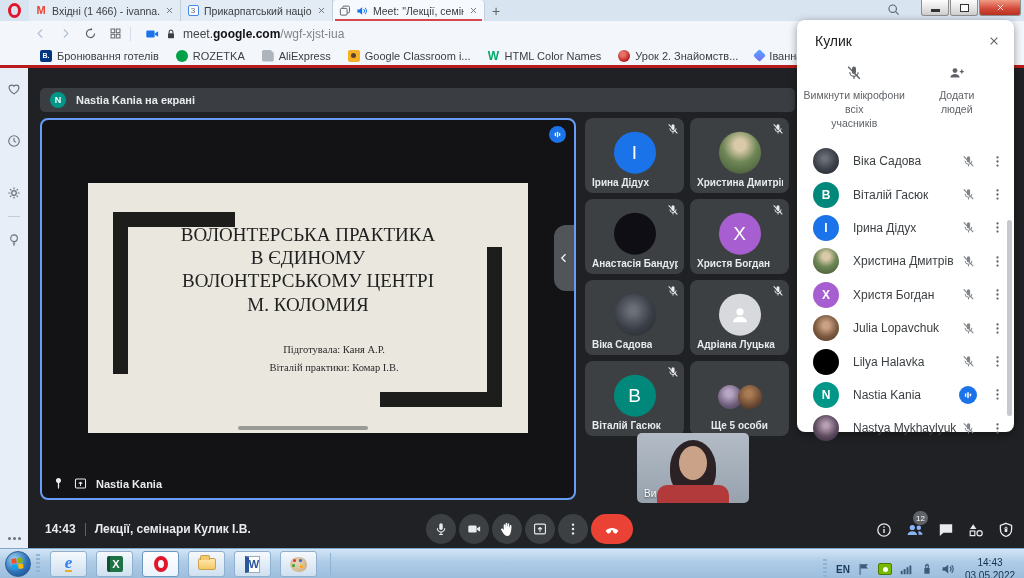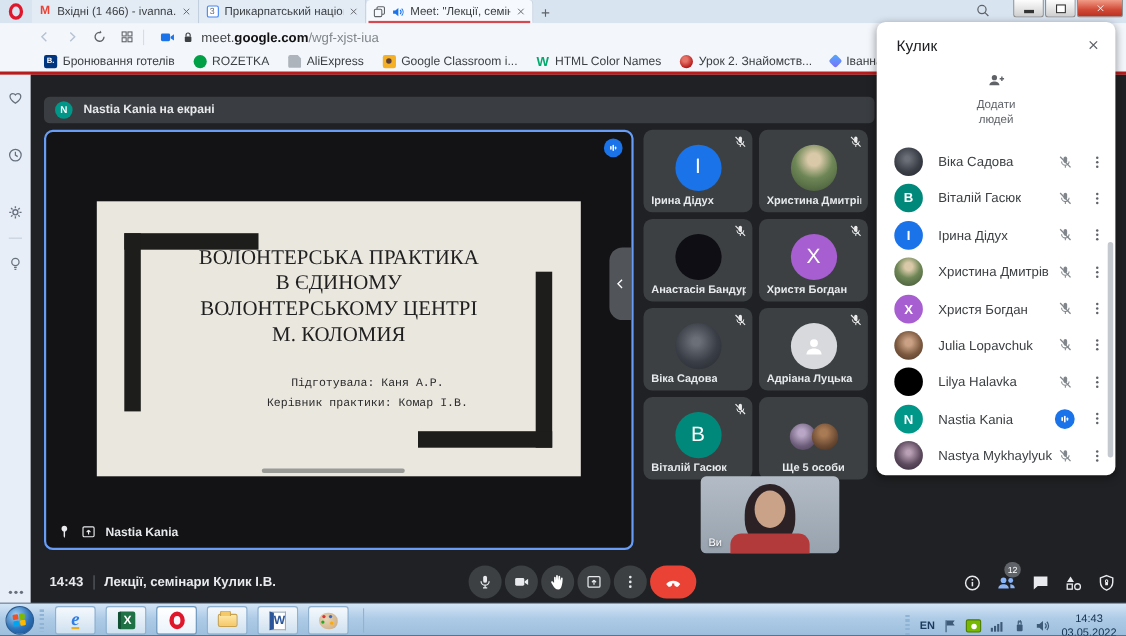--- a/index.html
+++ b/index.html
@@ -79,21 +79,21 @@
     border:2px solid #679df6;border-radius:8px;overflow:hidden;}
   .slide{position:absolute;left:46px;top:63px;width:440px;height:250px;background:#eae7df;}
   .bar{position:absolute;background:#1d1d1b;}
   .tl-h{left:25px;top:29px;width:122px;height:15px;}
   .tl-v{left:25px;top:29px;width:15px;height:162px;}
   .br-v{left:399px;top:64px;width:15px;height:160px;}
   .br-h{left:292px;top:209px;width:122px;height:15px;}
   .stitle{position:absolute;left:40px;right:40px;top:40px;text-align:center;
     font-family:"Liberation Serif",serif;font-size:19px;line-height:1.22;color:#1f1f1f;}
   .scred{position:absolute;left:0;right:0;top:158px;text-align:center;transform:translateX(26px);
-    font-family:Liberation Mono, monospace;font-size:10.5px;line-height:1.7;color:#2b2b2b;}
+    font-family:Liberation Serif, serif;font-size:10.5px;line-height:1.7;color:#2b2b2b;}
   .sscroll{position:absolute;left:150px;bottom:3px;width:130px;height:4px;border-radius:2px;background:#9a9a96;}
   .aud{position:absolute;top:6px;right:8px;width:17px;height:17px;border-radius:50%;background:#1a73e8;
     display:flex;align-items:center;justify-content:center;color:#fff;}
   .chev{position:absolute;right:0;top:105px;width:20px;height:66px;background:rgba(98,102,107,.8);
     border-radius:12px 0 0 12px;display:flex;align-items:center;justify-content:center;color:#fff;}
   .pres{position:absolute;left:10px;bottom:8px;display:flex;align-items:center;gap:9px;
     color:#e8eaed;font-size:11px;font-weight:bold;}
 
   .grid{position:absolute;left:557px;top:50px;display:grid;grid-template-columns:99px 99px;
     grid-auto-rows:75px;gap:6px;}
@@ -107,21 +107,21 @@
   .photo-khrystyna{background:radial-gradient(circle at 50% 32%,#d9c9a8 16%,#6f8757 48%,#3f5233 100%);}
   .photo-vika{background:radial-gradient(circle at 45% 40%,#6a6f78 10%,#3a3e46 55%,#22252b 100%);}
   .photo-julia{background:radial-gradient(circle at 50% 40%,#caa184 15%,#7d5a40 55%,#4a3425 100%);}
   .photo-nastyam{background:radial-gradient(circle at 50% 40%,#b9a0b5 10%,#5d4a5e 55%,#322637 100%);}
   .sil{background:#d7d9dd;color:#fff;}
   .gwrap{position:absolute;left:50%;top:50%;transform:translate(-50%,-58%);width:44px;height:24px;}
   .gc{position:absolute;width:24px;height:24px;border-radius:50%;}
   .g1{left:0;background:radial-gradient(circle at 45% 35%,#b9a6c6 15%,#6d5d7a 60%,#453a50 100%);}
   .g2{left:20px;background:radial-gradient(circle at 45% 35%,#a97b54 15%,#6b4a33 60%,#3e2a1c 100%);}
 
-  .selfview{position:absolute;left:609px;top:365px;width:126px;height:70px;border-radius:5px;overflow:hidden;
+  .selfview{position:absolute;left:609px;top:365px;width:112px;height:70px;border-radius:5px;overflow:hidden;
     background:linear-gradient(#b3bcc6,#97a2ae);}
   .hair{position:absolute;left:50%;top:7px;transform:translateX(-50%);width:46px;height:56px;border-radius:50% 50% 42% 42%;background:#2c2125;}
   .face{position:absolute;left:50%;top:13px;transform:translateX(-50%);width:28px;height:34px;border-radius:50%;background:#c9a288;}
   .shirt{position:absolute;left:50%;bottom:-8px;transform:translateX(-50%);width:72px;height:26px;border-radius:10px 10px 0 0;background:#b23a3a;}
   .velabel{position:absolute;left:7px;bottom:4px;color:#fff;font-size:10px;text-shadow:0 1px 2px rgba(0,0,0,.6);}
 
   .mbottom{position:absolute;left:0;right:0;bottom:0;height:38px;}
   .mleft{position:absolute;left:17px;bottom:12px;display:flex;align-items:center;gap:9px;
     color:#e8eaed;font-size:12px;font-weight:bold;}
   .mlsep{width:1px;height:13px;background:#5f6368;}
@@ -588,21 +588,21 @@
           <i class="bar br-v"></i>
           <i class="bar br-h"></i>
         <div class="stitle">
           <span style="display:block">ВОЛОНТЕРСЬКА ПРАКТИКА</span>
           <span style="display:block">В ЄДИНОМУ</span>
           <span style="display:block">ВОЛОНТЕРСЬКОМУ ЦЕНТРІ</span>
           <span style="display:block">М. КОЛОМИЯ</span>
         </div>
         <div class="scred">
           <span style="display:block">Підготувала: Каня А.Р.</span>
-          <span style="display:block">Керівник практики: Комар І.В.</span>
+          <span style="display:block">Віталій практики: Комар І.В.</span>
         </div>
         <span class="sscroll"></span>
       </div>
       <span class="aud">
           <svg class="ic ic9">
             <use href="#i-eq"></use>
           </svg>
         </span>
       <span class="chev">
           <svg class="ic ic12">
@@ -780,20 +780,29 @@
   <div class="panel">
     <div class="phead">
       <span class="ptitle">Кулик</span>
       <span class="pclose">
           <svg class="ic ic12">
             <use href="#i-close"></use>
           </svg>
         </span>
     </div>
     <div class="pactions">
+      <div class="pact">
+        <svg class="ic ic16">
+            <use href="#i-mic-off"></use>
+          </svg>
+        <span>
+            <span style="display:block">Вимкнути мікрофони всіх</span>
+            <span style="display:block">учасників</span>
+          </span>
+      </div>
       <div class="pact">
         <svg class="ic ic16">
             <use href="#i-person-add"></use>
           </svg>
         <span>
             <span style="display:block">Додати</span>
             <span style="display:block">людей</span>
           </span>
       </div>
     </div>

